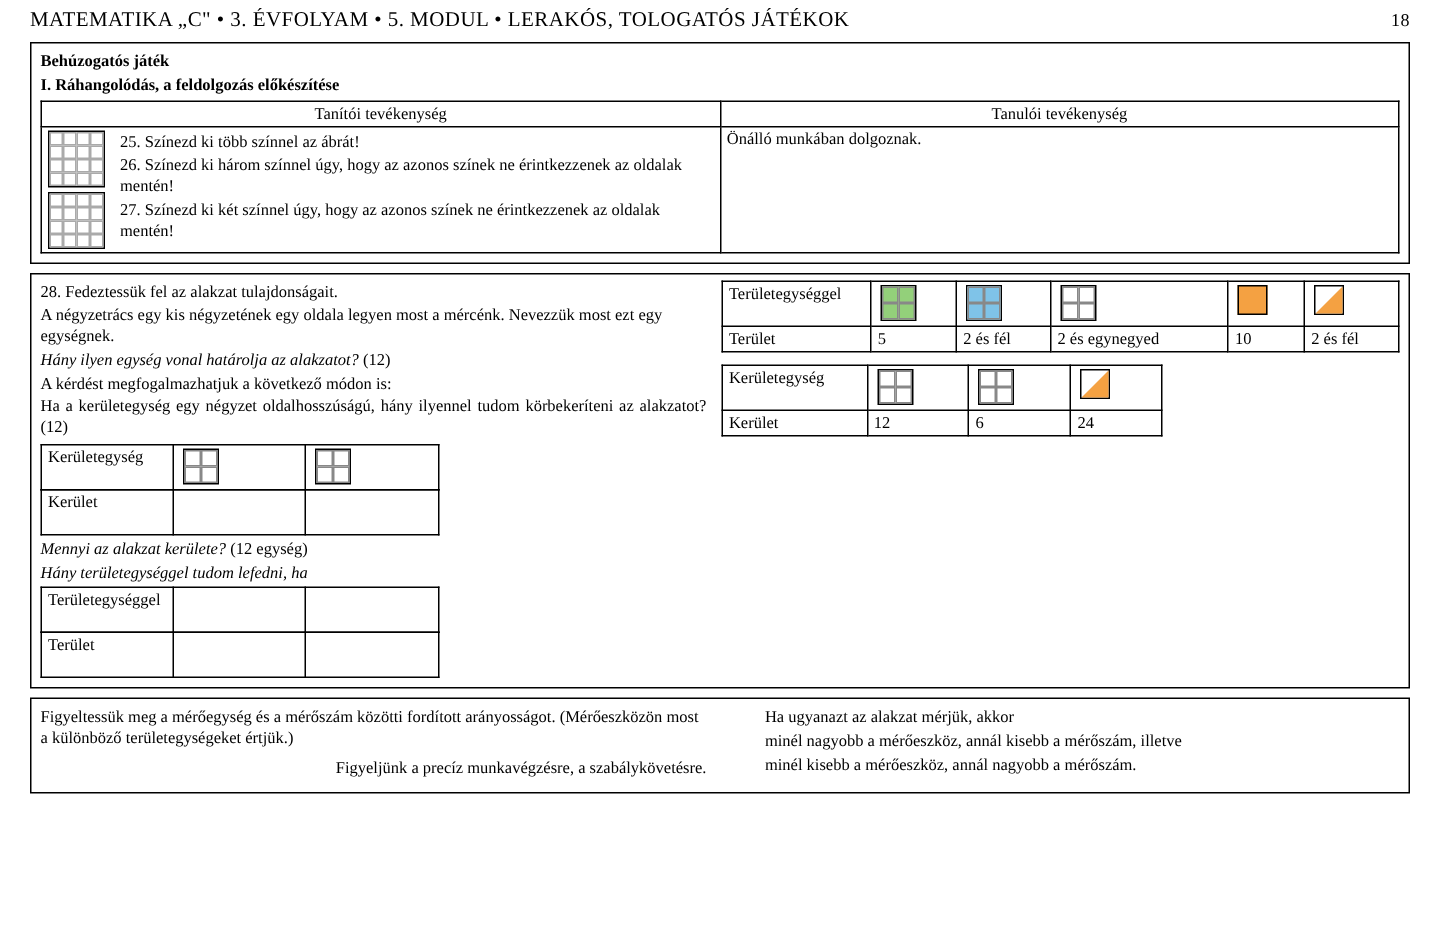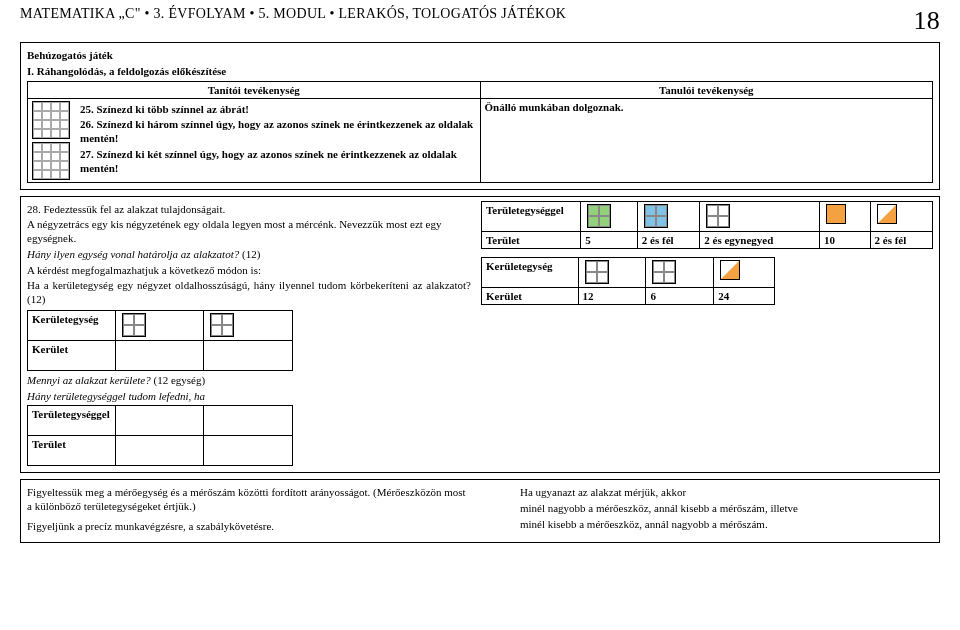--- a/index.html
+++ b/index.html
@@ -7,38 +7,38 @@
     margin: 0;
     font-family: "Palatino Linotype", "Book Antiqua", Palatino, serif;
     font-size: 11px;
     color: #000;
     background: #fff;
     width: 960px;
     height: 630px;
     padding: 6px 20px;
   }
   .header-line { font-size: 14px; letter-spacing: .3px; margin-bottom: 6px; }
-  .header-line .pagenum { float: right; font-size: 26px; }
+  .header-line .pagenum { float: right; font-size: 12px; }
   .bold { font-weight: bold; }
   .section-box {
     border: 1px solid #000;
     margin: 4px 0 6px 0;
     padding: 4px 6px 6px 6px;
   }
   table.tbl {
     border-collapse: collapse;
     width: 100%;
     font-size: 11px;
   }
   table.tbl td, table.tbl th {
     border: 1px solid #000;
     padding: 2px 4px;
     vertical-align: top;
     text-align: left;
-    font-weight: bold;
+    font-weight: normal;
   }
   table.tbl th { text-align: center; }
   .half { width: 50%; }
   .row2 { vertical-align: top; margin-top: 24px; }
   .grid4 {
     display: inline-grid;
     grid-template-columns: repeat(4,9px);
     grid-template-rows: repeat(4,9px);
     border: 1px solid #000;
     margin-right: 4px;
@@ -257,23 +257,23 @@
         <td>Kerület</td>
         <td class="shape-col">12</td>
         <td class="shape-col">6</td>
         <td class="shape-col">24</td>
       </tr>
     </tbody>
       </table>
   </div>
 </div>
 
-<div class="section-box" style="display:flex; gap:24px;">
+<div class="section-box" style="display:flex; gap:14px;">
   <div style="flex:0 0 49%;">
     <div class="para">Figyeltessük meg a mérőegység és a mérőszám közötti fordított arányosságot. (Mérőeszközön most a különböző területegységeket értjük.)</div>
-    <div class="para" style="margin-top:6px;">Figyeljünk a precíz munkavégzésre, a szabálykövetésre.</div>
+    <div class="para" style="margin-top:6px;text-align:right;">Figyeljünk a precíz munkavégzésre, a szabálykövetésre.</div>
   </div>
   <div style="flex:1;margin-left:25px;">
     <div class="para">Ha ugyanazt az alakzat mérjük, akkor</div>
     <div class="para">minél nagyobb a mérőeszköz, annál kisebb a mérőszám, illetve</div>
     <div class="para">minél kisebb a mérőeszköz, annál nagyobb a mérőszám.</div>
   </div>
 </div>
 
 </body></html>

